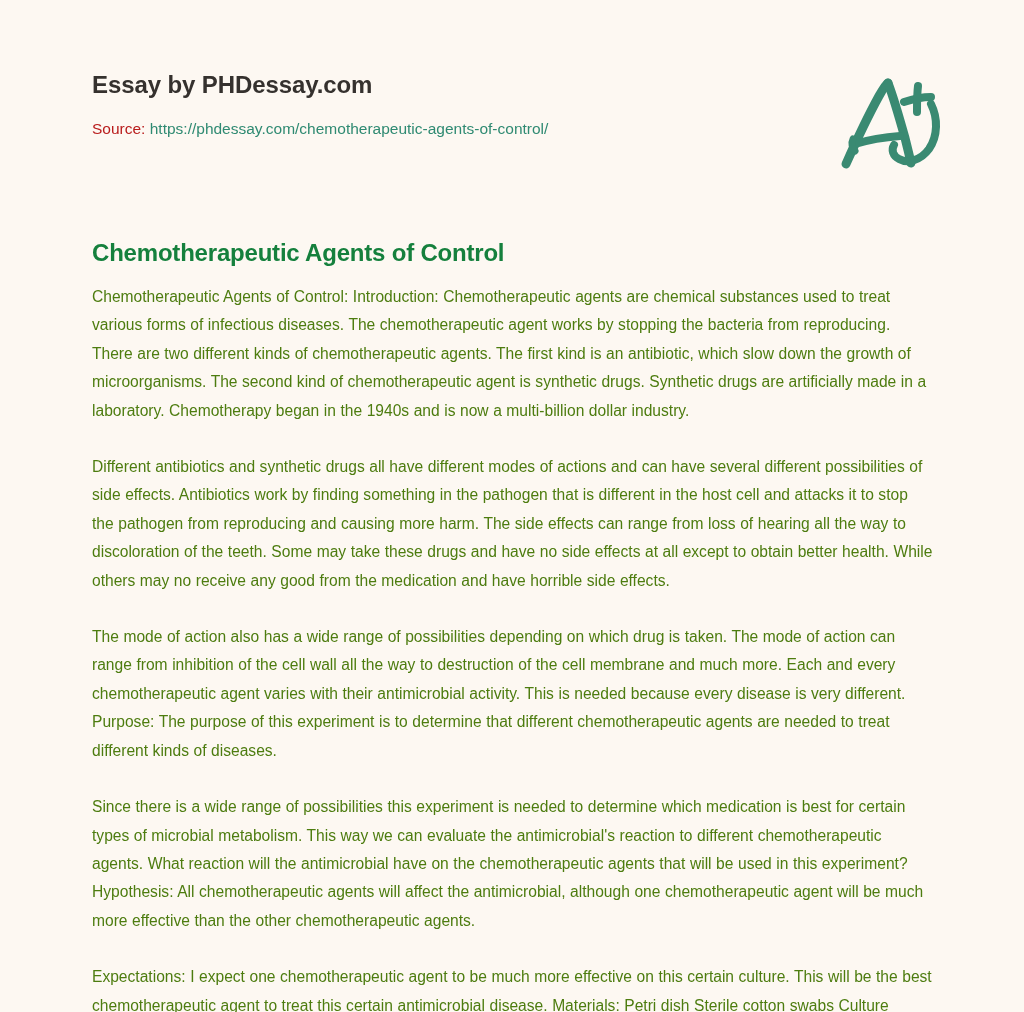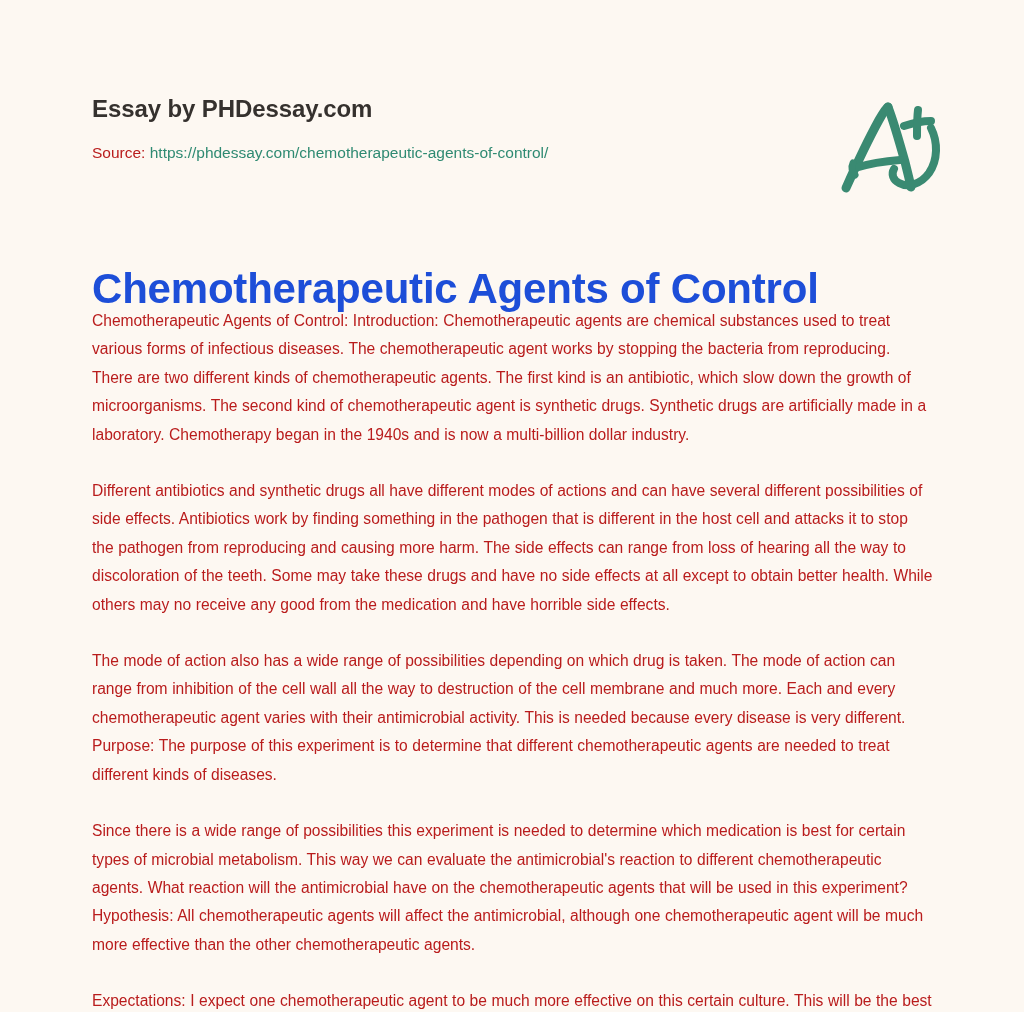--- a/index.html
+++ b/index.html
@@ -12,21 +12,20 @@
     background: #fdf8f2;
     font-family: "Liberation Sans", sans-serif;
     overflow: hidden;
   }
   .page {
     position: relative;
     width: 1024px;
     height: 960px;
     background: #fdf8f2;
     box-sizing: border-box;
-    margin-top: 24px;
   }
 
   
   .header {
     position: absolute;
     top: 70px;
     left: 92px;
     right: 80px;
     display: flex;
     align-items: flex-start;
@@ -72,39 +71,39 @@
     width: 130px;
     height: 120px;
   }
 
   
   .doc-title {
     position: absolute;
     top: 216px;
     left: 92px;
     right: 80px;
-    font-size: 42px;
+    font-size: 24px;
     line-height: 42px;
     font-weight: bold;
-    color: #1d4ed8;
+    color: #15803d;
     letter-spacing: -0.2px;
   }
 
   
   .body-copy {
     position: absolute;
     top: 283px;
     left: 92px;
     width: 842px;
   }
   .body-copy p {
     margin: 0 0 28px 0;
     font-size: 15.6px;
     line-height: 28.4px;
-    color: #b91c1c;
+    color: #4d7c0f;
     text-align: left;
     word-spacing: 0.2px;
   }
   .body-copy p:last-child {
     margin-bottom: 0;
   }
 </style>
 </head>
 <body>
 

